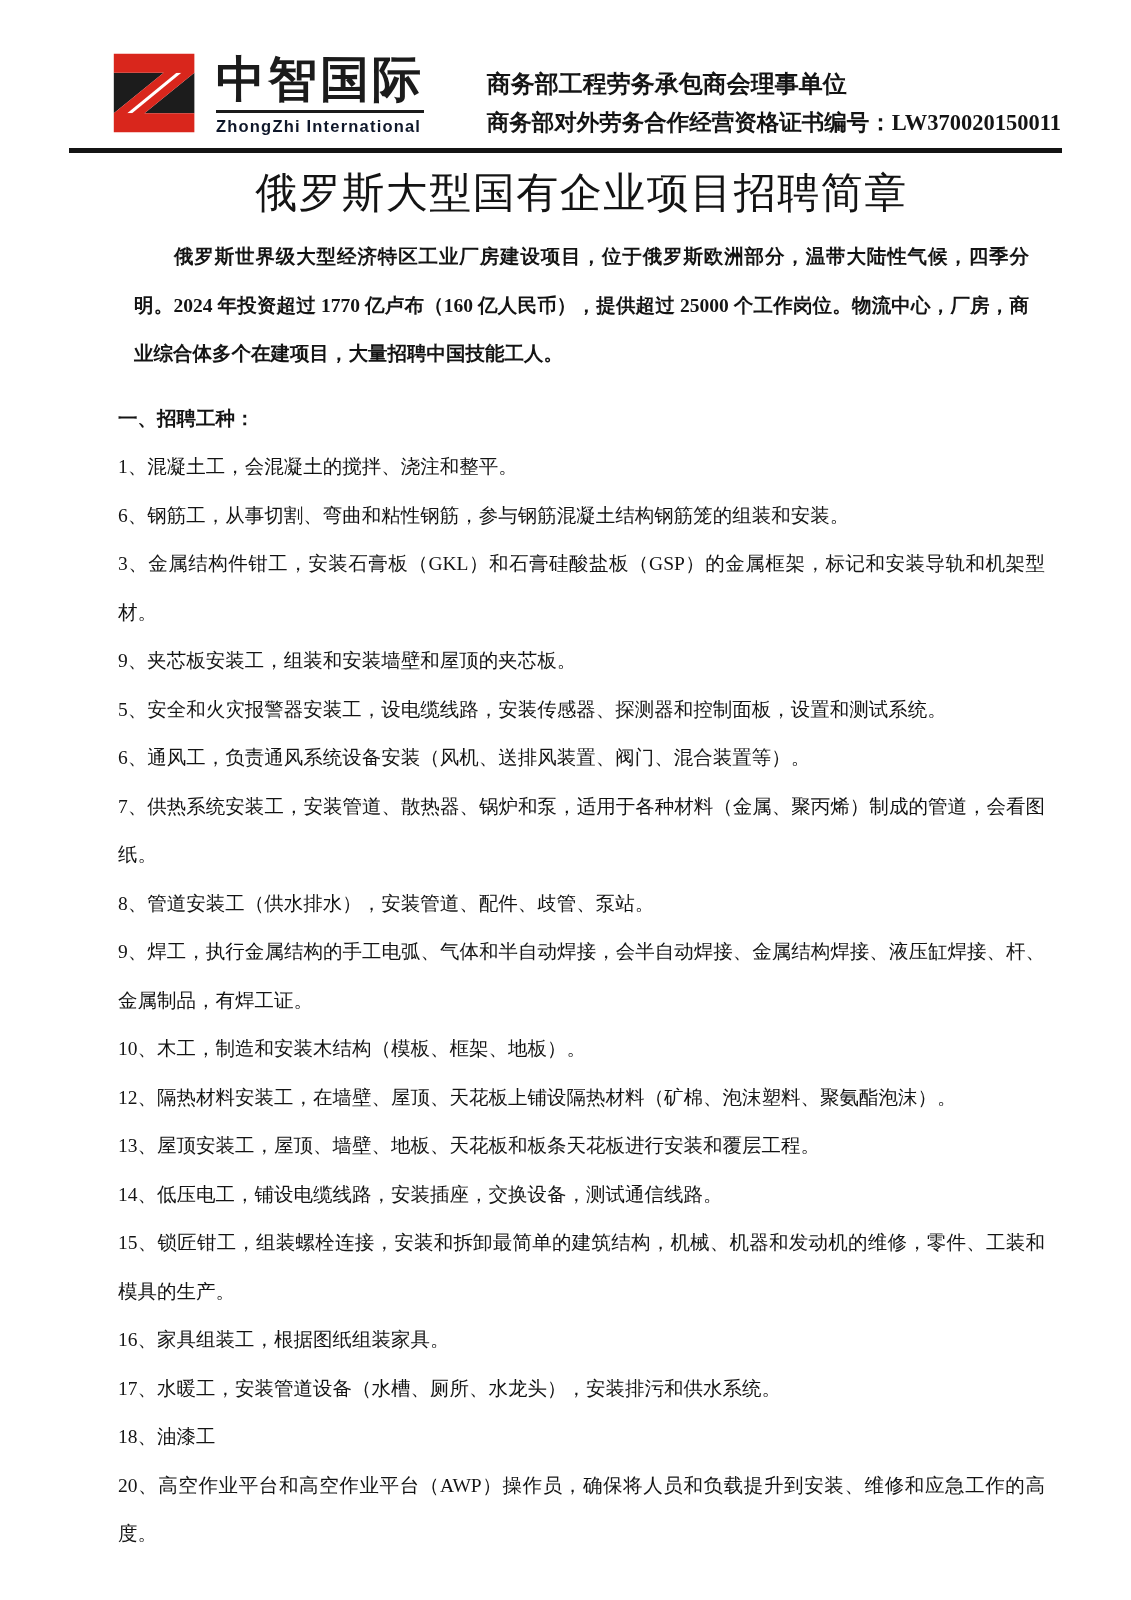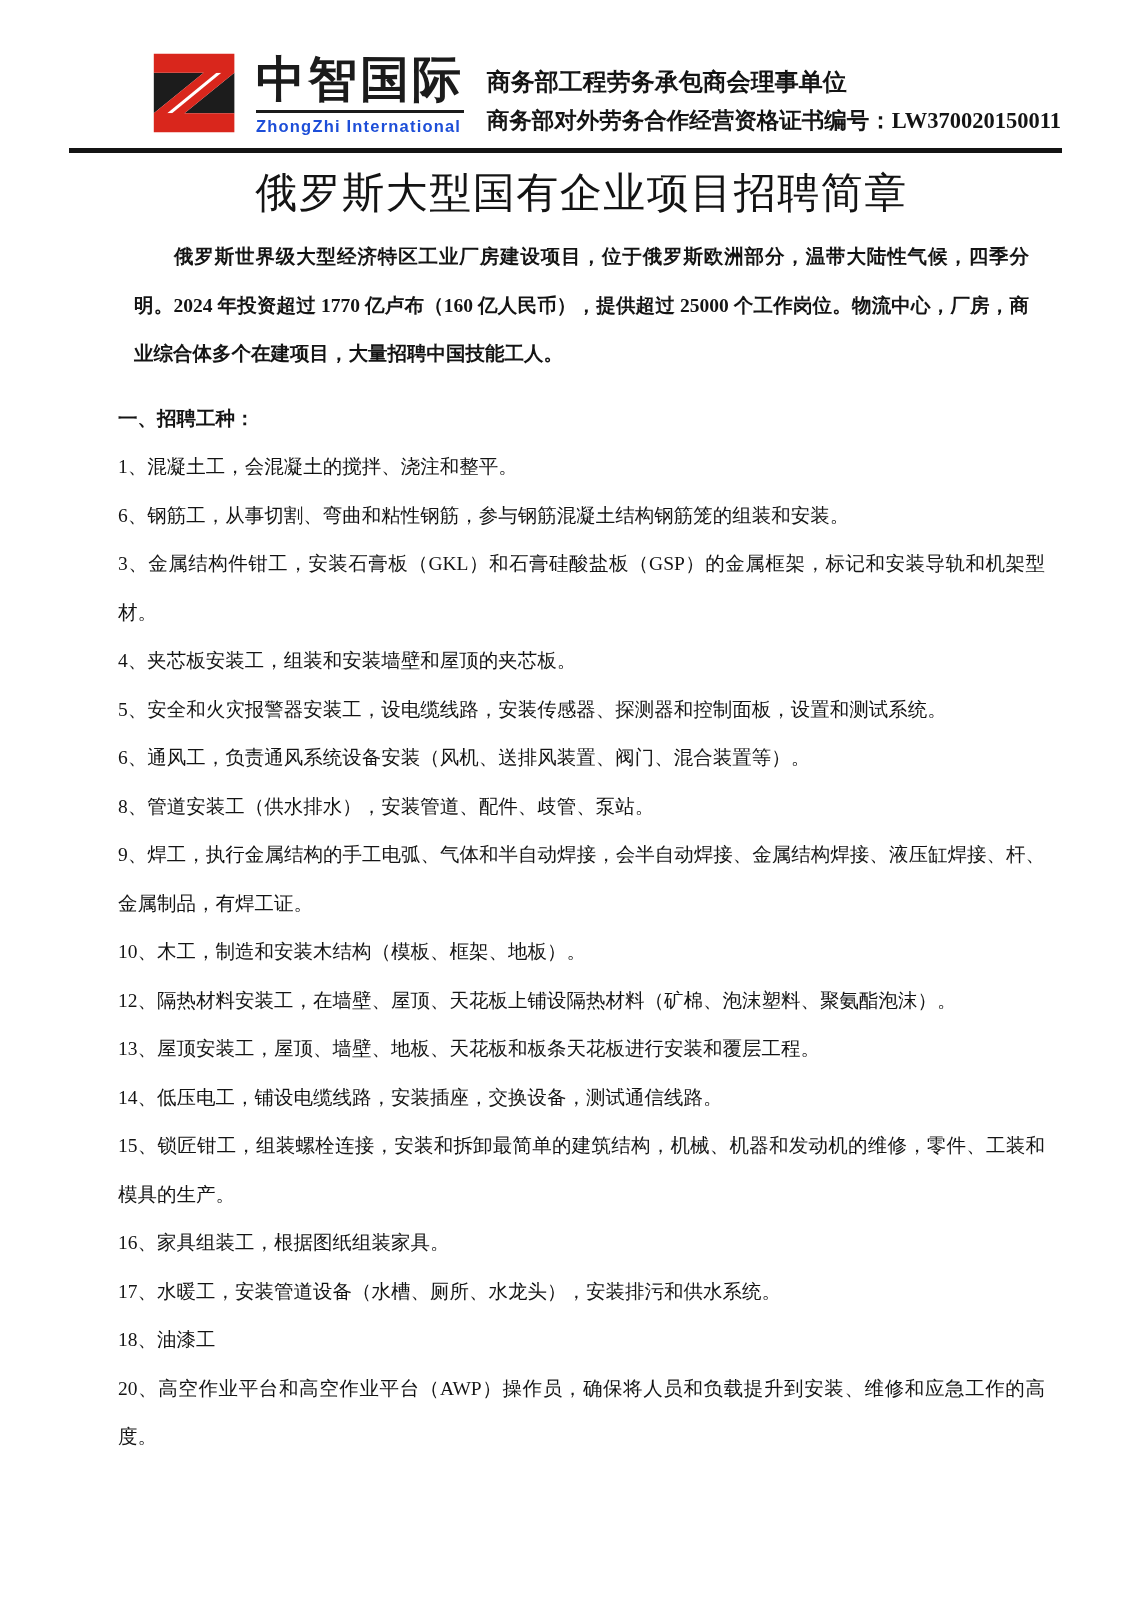--- a/index.html
+++ b/index.html
@@ -15,23 +15,22 @@
     background:#ffffff;
     color:var(--ink);
     font-family:"Liberation Serif","DejaVu Serif",serif;
     overflow:hidden;
     box-sizing:border-box;
   }
   
   .letterhead{
     display:flex;
     justify-content:space-between;
-    align-items:center;
+    align-items:flex-end;
     padding:46px 70px 0 108px;
-    margin-left:40px;
   }
   .logo{display:flex;align-items:flex-start;gap:12px;}
   .logo-mark{flex:0 0 auto;display:block;}
   .logo-text{display:flex;flex-direction:column;margin-top:8px;}
   .logo-cn{
     font-family:"Liberation Sans","DejaVu Sans",sans-serif;
     font-weight:bold;
     font-size:49px;
     line-height:1.06;
     letter-spacing:3px;
@@ -40,21 +39,21 @@
   }
   .logo-divider{
     border:0;border-top:3px solid #1b1b1b;
     margin:4px 0 4px;width:208px;
   }
   .logo-en{
     font-family:"Liberation Sans","DejaVu Sans",sans-serif;
     font-weight:bold;
     font-size:16.5px;
     letter-spacing:1.2px;
-    color:#1d4ed8;
+    color:#0f172a;
     white-space:nowrap;
   }
   .credentials{
     padding-top:16px;
     font-weight:bold;
     text-align:left;
   }
   .credential-line1{font-size:24px;line-height:1.5;white-space:nowrap;}
   .credential-line2{font-size:22.5px;line-height:1.5;white-space:nowrap;margin-top:4px;}
   
@@ -128,23 +127,24 @@
 
   <h1 class="doc-title">俄罗斯大型国有企业项目招聘简章</h1>
 
   <div class="content">
     <p class="intro">俄罗斯世界级大型经济特区工业厂房建设项目，位于俄罗斯欧洲部分，温带大陆性气候，四季分明。2024 年投资超过 1770 亿卢布（160 亿人民币），提供超过 25000 个工作岗位。物流中心，厂房，商业综合体多个在建项目，大量招聘中国技能工人。</p>
     <p class="section-heading">一、招聘工种：</p>
     <div id="job-list">
         <p class="job">1、混凝土工，会混凝土的搅拌、浇注和整平。</p>
         <p class="job">6、钢筋工，从事切割、弯曲和粘性钢筋，参与钢筋混凝土结构钢筋笼的组装和安装。</p>
         <p class="job">3、金属结构件钳工，安装石膏板（GKL）和石膏硅酸盐板（GSP）的金属框架，标记和安装导轨和机架型材。</p>
-        <p class="job">4、夹芯板安装工，组装和安装墙壁和屋顶的夹芯板。</p>
+        <p class="job">9、夹芯板安装工，组装和安装墙壁和屋顶的夹芯板。</p>
         <p class="job">5、安全和火灾报警器安装工，设电缆线路，安装传感器、探测器和控制面板，设置和测试系统。</p>
         <p class="job">6、通风工，负责通风系统设备安装（风机、送排风装置、阀门、混合装置等）。</p>
+        <p class="job">7、供热系统安装工，安装管道、散热器、锅炉和泵，适用于各种材料（金属、聚丙烯）制成的管道，会看图纸。</p>
         <p class="job">8、管道安装工（供水排水），安装管道、配件、歧管、泵站。</p>
         <p class="job">9、焊工，执行金属结构的手工电弧、气体和半自动焊接，会半自动焊接、金属结构焊接、液压缸焊接、杆、金属制品，有焊工证。</p>
         <p class="job">10、木工，制造和安装木结构（模板、框架、地板）。</p>
         <p class="job">12、隔热材料安装工，在墙壁、屋顶、天花板上铺设隔热材料（矿棉、泡沫塑料、聚氨酯泡沫）。</p>
         <p class="job">13、屋顶安装工，屋顶、墙壁、地板、天花板和板条天花板进行安装和覆层工程。</p>
         <p class="job">14、低压电工，铺设电缆线路，安装插座，交换设备，测试通信线路。</p>
         <p class="job">15、锁匠钳工，组装螺栓连接，安装和拆卸最简单的建筑结构，机械、机器和发动机的维修，零件、工装和模具的生产。</p>
         <p class="job">16、家具组装工，根据图纸组装家具。</p>
         <p class="job">17、水暖工，安装管道设备（水槽、厕所、水龙头），安装排污和供水系统。</p>
         <p class="job">18、油漆工</p>

